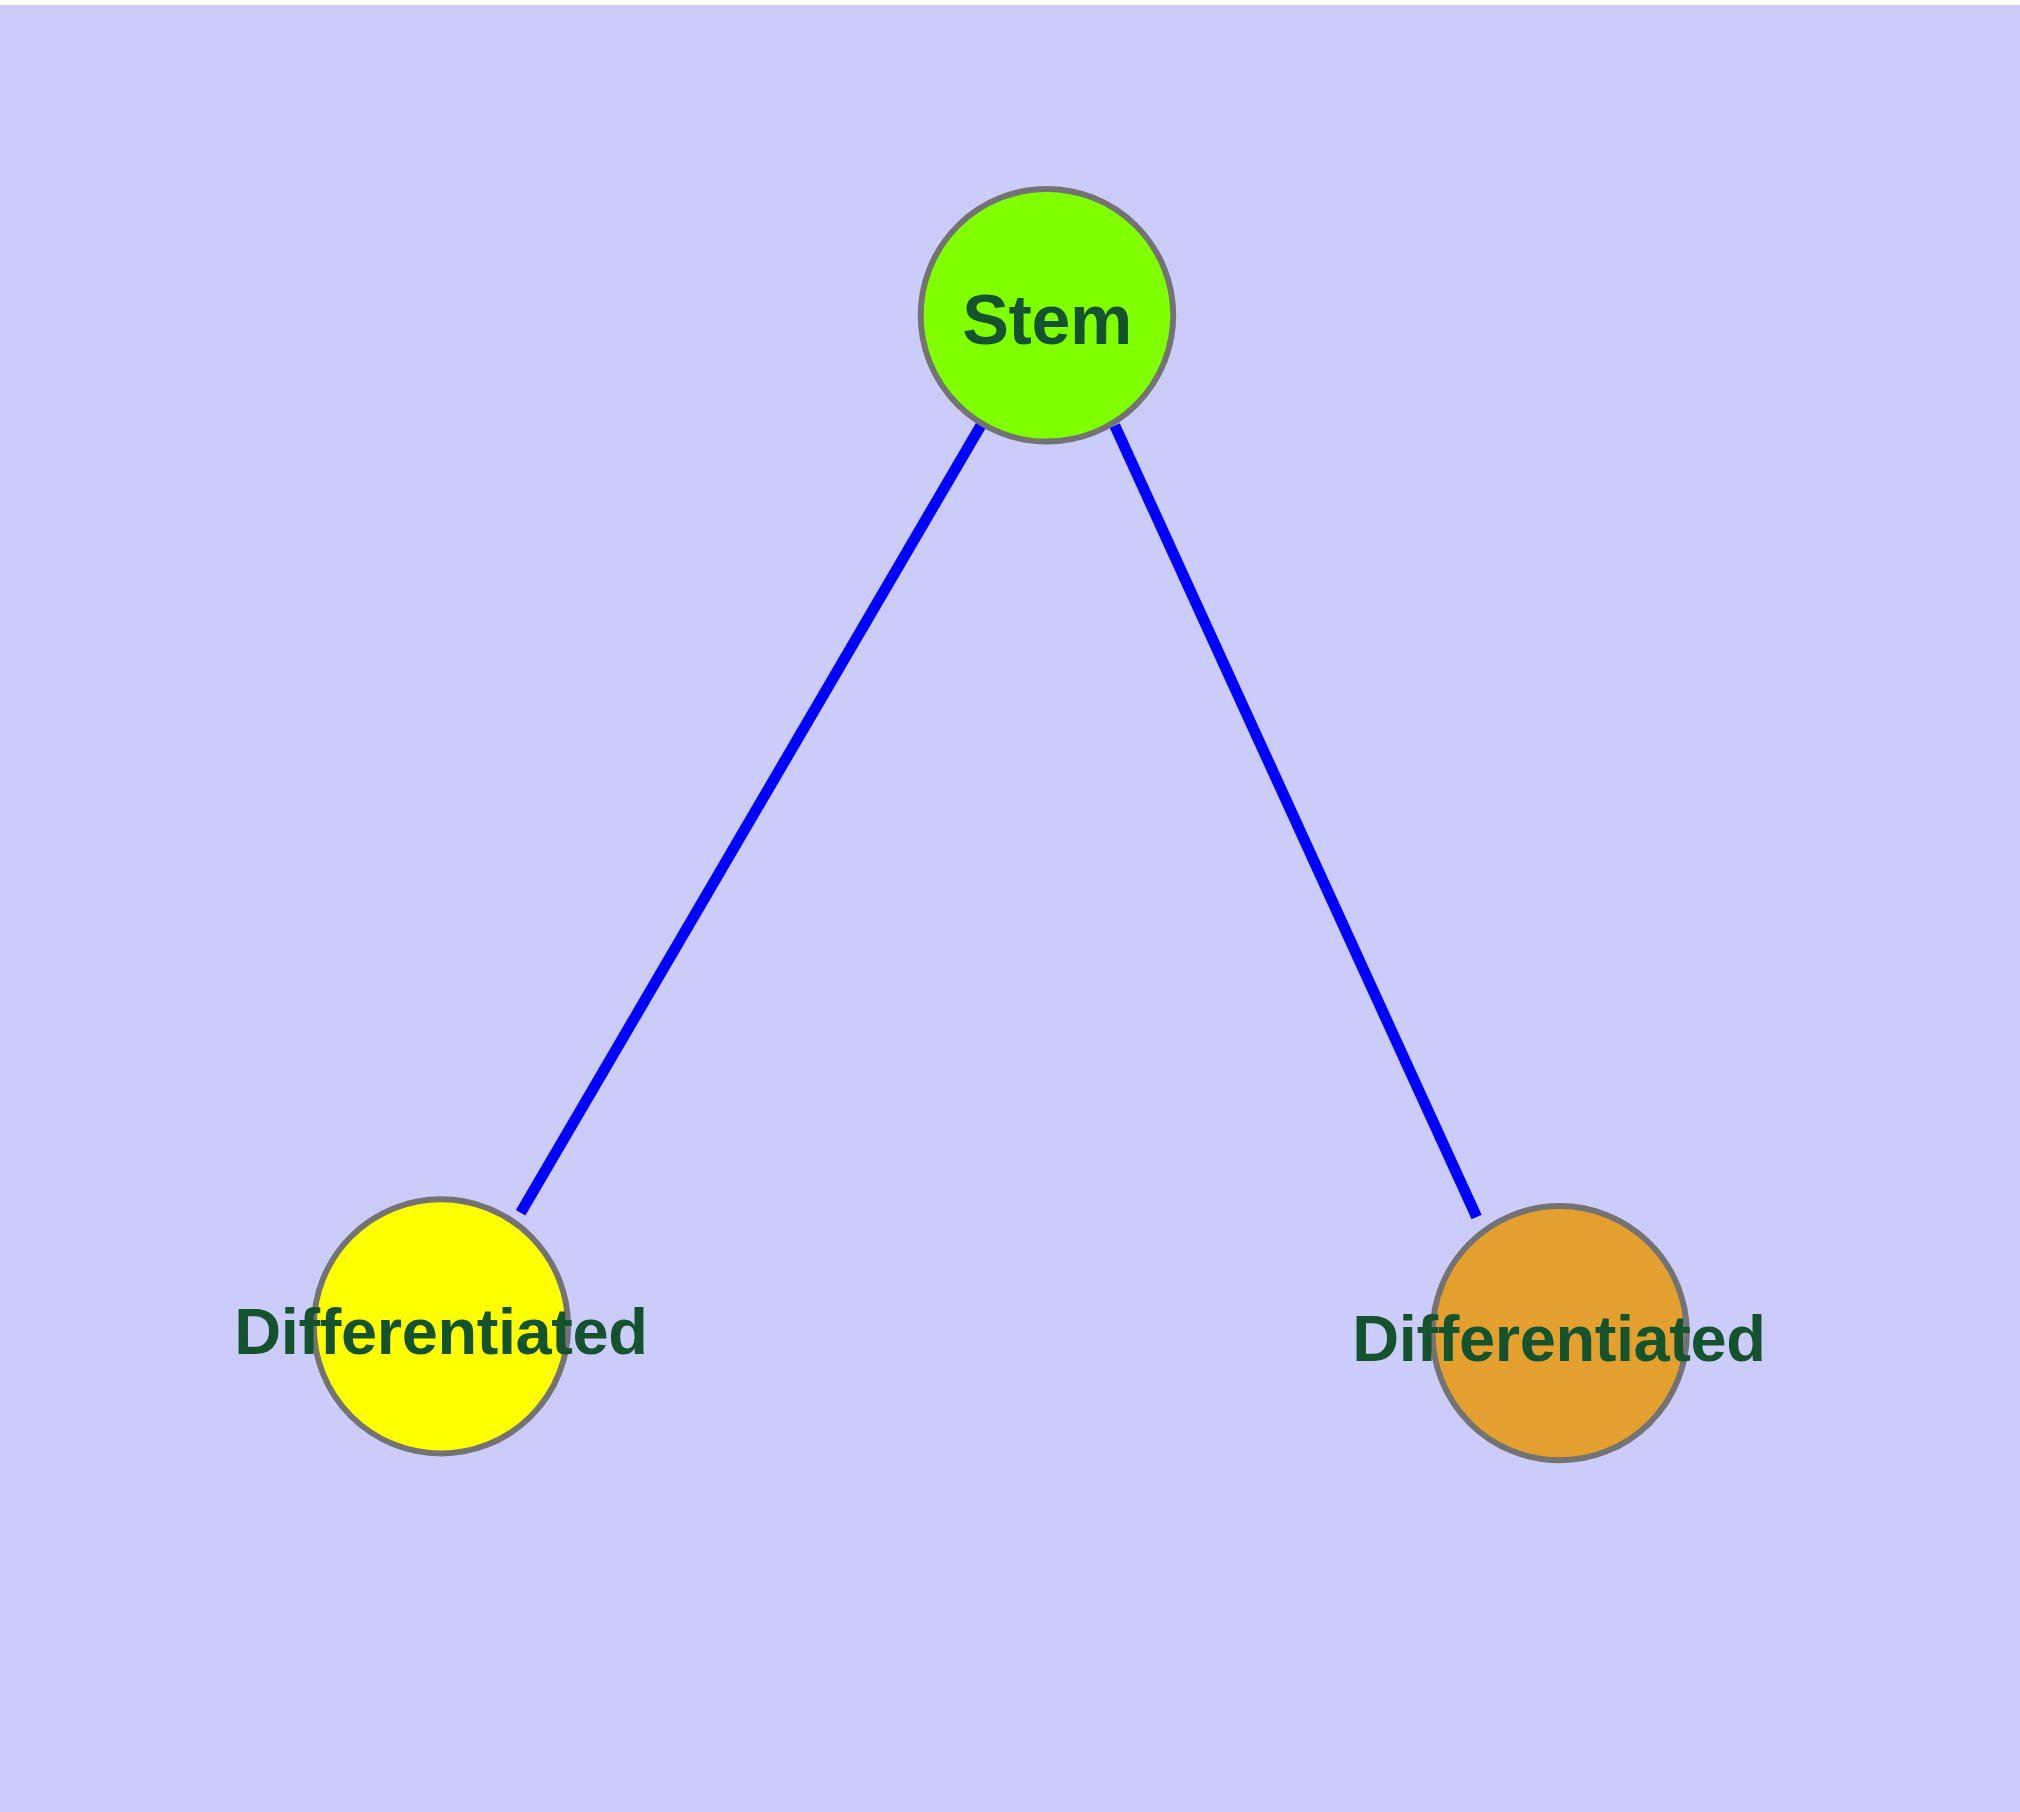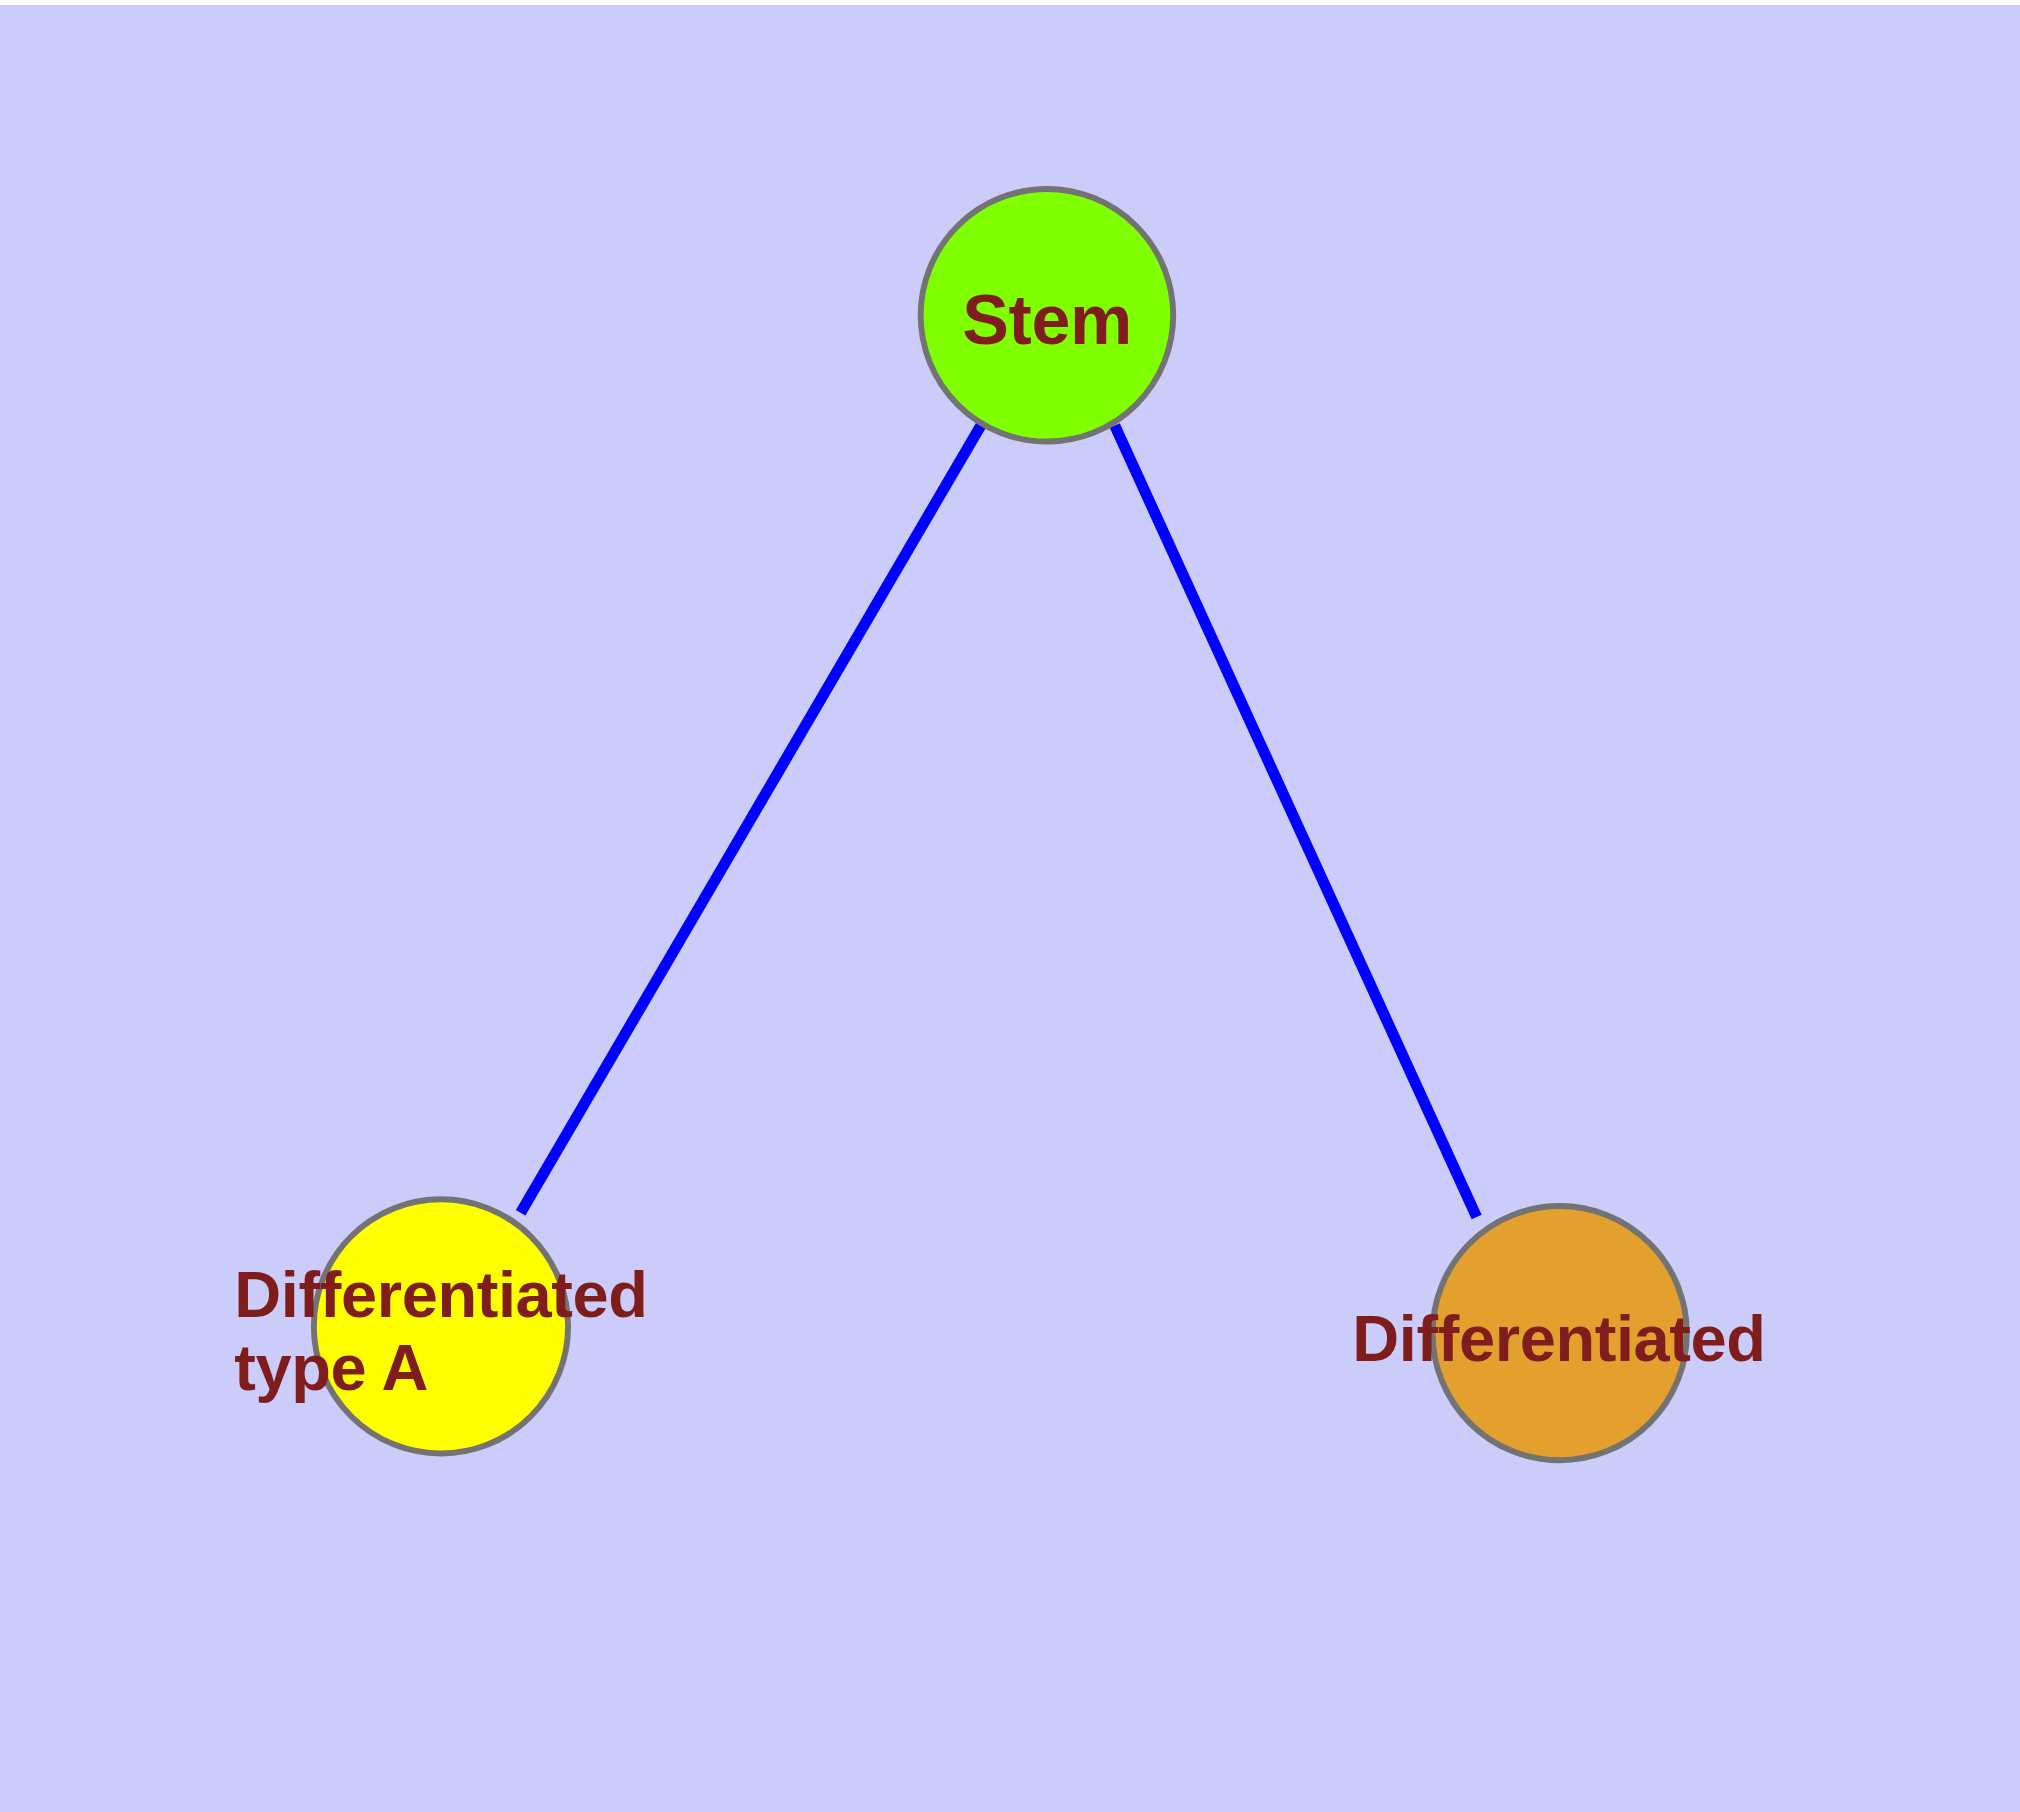--- a/index.html
+++ b/index.html
@@ -31,23 +31,23 @@
   }
   #graph-svg {
     position: absolute;
     left: 0;
     top: 0;
     width: 2021px;
     height: 1812px;
   }
   .node-label {
     position: absolute;
-    text-align: left;
+    text-align: center;
     font-weight: bold;
-    color: #7f1d1d;
+    color: #14532d;
     line-height: 1.12;
     white-space: pre;
     pointer-events: none;
     transform: translate(-50%, -50%);
   }
   .label-stem {
     font-size: 70px;
     letter-spacing: -0.4px;
   }
   .label-diff {
@@ -69,18 +69,18 @@
       </g>
     <g id="nodes-group">
         <circle cx="1235" cy="372" r="149" fill="#7fff00" stroke="#737373" stroke-width="7"></circle>
         <circle cx="520" cy="1565" r="150" fill="#ffff00" stroke="#737373" stroke-width="7"></circle>
         <circle cx="1840" cy="1573" r="150" fill="#e3a02e" stroke="#737373" stroke-width="7"></circle>
       </g>
   </svg>
 
   <div id="labels-layer">
       <div class="node-label label-stem" style="left: 1047px; top: 320px;"><div>Stem</div></div>
-      <div class="node-label label-diff" style="left: 441px; top: 1332px;"><div>Differentiated</div><div>type A</div></div>
+      <div class="node-label label-diff" style="left: 441px; top: 1332px;"><div>Differentiated</div></div>
       <div class="node-label label-diff" style="left: 1559px; top: 1339px;"><div>Differentiated</div></div>
     </div>
 
 </div>
 
 
 </body></html>

